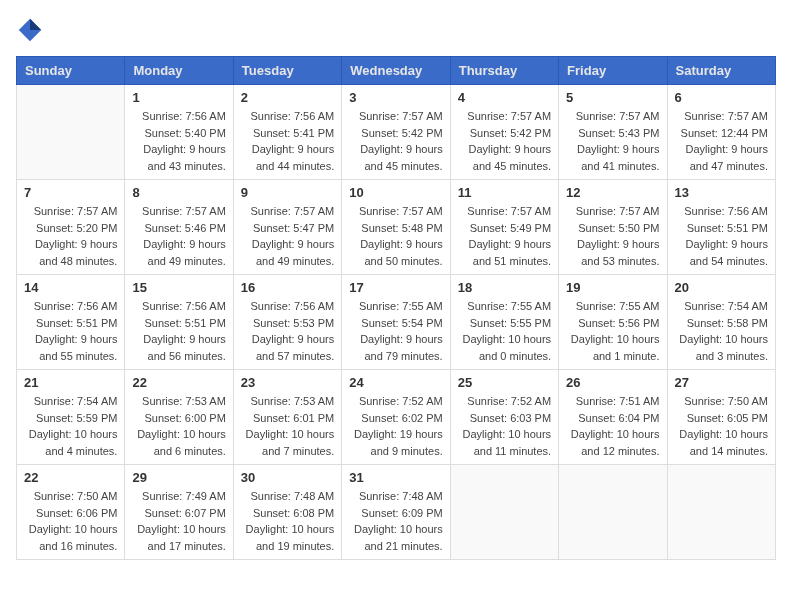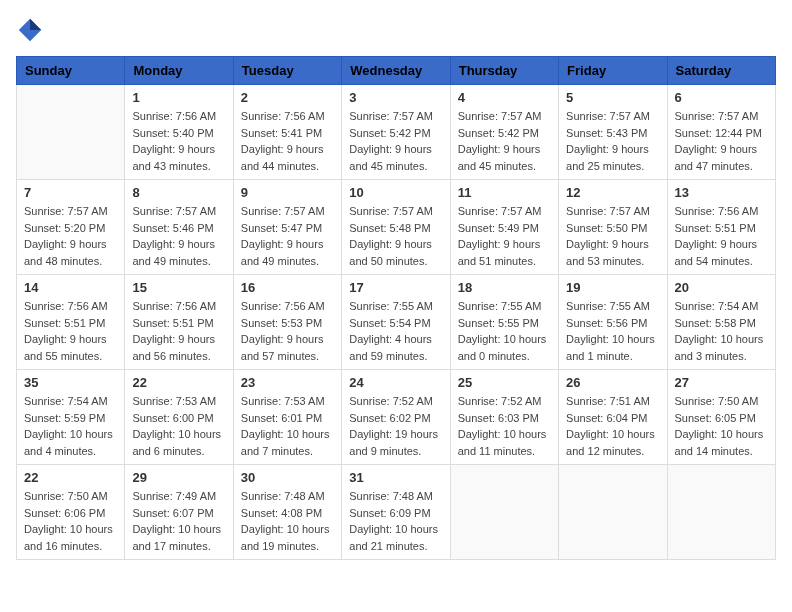--- a/index.html
+++ b/index.html
@@ -46,21 +46,21 @@
       font-size: 14px;
       color: #555;
     }
     .calendar {
       width: 100%;
       border-collapse: collapse;
       border: 1px solid #ccc;
     }
     .calendar th {
       background-color: #3a6bc9;
-      color: #000000;
+      color: #e5e5e5;
       text-align: left;
       padding: 6px 8px;
       font-size: 13px;
       font-weight: bold;
       border: 1px solid #2a5ab9;
     }
     .calendar td {
       vertical-align: top;
       padding: 5px 7px;
       border: 1px solid #ddd;
@@ -75,20 +75,21 @@
     }
     .day-number {
       font-size: 13px;
       font-weight: bold;
       display: block;
       margin-bottom: 3px;
     }
     .day-info {
       line-height: 1.5;
       color: #444;
+      text-align: right;
     }
   </style>
 </head>
 <body>
 
 <div class="header">
   <div class="logo">
     <svg class="logo-icon" viewBox="0 0 40 40">
       <polygon points="20,4 36,20 20,36 4,20" fill="#3a6bc9"></polygon>
       <polygon points="20,4 36,20 20,20" fill="#1a3a7a"></polygon>
@@ -149,21 +150,21 @@
             <div>Sunrise: 7:57 AM</div>
             <div>Sunset: 5:42 PM</div>
             <div>Daylight: 9 hours and 45 minutes.</div>
           </div>
         </td>
         <td>
           <span class="day-number">5</span>
           <div class="day-info">
             <div>Sunrise: 7:57 AM</div>
             <div>Sunset: 5:43 PM</div>
-            <div>Daylight: 9 hours and 25 minutes.</div>
+            <div>Daylight: 9 hours and 41 minutes.</div>
           </div>
         </td>
         <td>
           <span class="day-number">6</span>
           <div class="day-info">
             <div>Sunrise: 7:57 AM</div>
             <div>Sunset: 12:44 PM</div>
             <div>Daylight: 9 hours and 47 minutes.</div>
           </div>
         </td>
@@ -249,21 +250,21 @@
             <div>Sunrise: 7:56 AM</div>
             <div>Sunset: 5:53 PM</div>
             <div>Daylight: 9 hours and 57 minutes.</div>
           </div>
         </td>
         <td>
           <span class="day-number">17</span>
           <div class="day-info">
             <div>Sunrise: 7:55 AM</div>
             <div>Sunset: 5:54 PM</div>
-            <div>Daylight: 4 hours and 59 minutes.</div>
+            <div>Daylight: 9 hours and 79 minutes.</div>
           </div>
         </td>
         <td>
           <span class="day-number">18</span>
           <div class="day-info">
             <div>Sunrise: 7:55 AM</div>
             <div>Sunset: 5:55 PM</div>
             <div>Daylight: 10 hours and 0 minutes.</div>
           </div>
         </td>
@@ -279,21 +280,21 @@
           <span class="day-number">20</span>
           <div class="day-info">
             <div>Sunrise: 7:54 AM</div>
             <div>Sunset: 5:58 PM</div>
             <div>Daylight: 10 hours and 3 minutes.</div>
           </div>
         </td>
       </tr>
       <tr>
         <td>
-          <span class="day-number">35</span>
+          <span class="day-number">21</span>
           <div class="day-info">
             <div>Sunrise: 7:54 AM</div>
             <div>Sunset: 5:59 PM</div>
             <div>Daylight: 10 hours and 4 minutes.</div>
           </div>
         </td>
         <td>
           <span class="day-number">22</span>
           <div class="day-info">
             <div>Sunrise: 7:53 AM</div>
@@ -356,21 +357,21 @@
           <div class="day-info">
             <div>Sunrise: 7:49 AM</div>
             <div>Sunset: 6:07 PM</div>
             <div>Daylight: 10 hours and 17 minutes.</div>
           </div>
         </td>
         <td>
           <span class="day-number">30</span>
           <div class="day-info">
             <div>Sunrise: 7:48 AM</div>
-            <div>Sunset: 4:08 PM</div>
+            <div>Sunset: 6:08 PM</div>
             <div>Daylight: 10 hours and 19 minutes.</div>
           </div>
         </td>
         <td>
           <span class="day-number">31</span>
           <div class="day-info">
             <div>Sunrise: 7:48 AM</div>
             <div>Sunset: 6:09 PM</div>
             <div>Daylight: 10 hours and 21 minutes.</div>
           </div>

